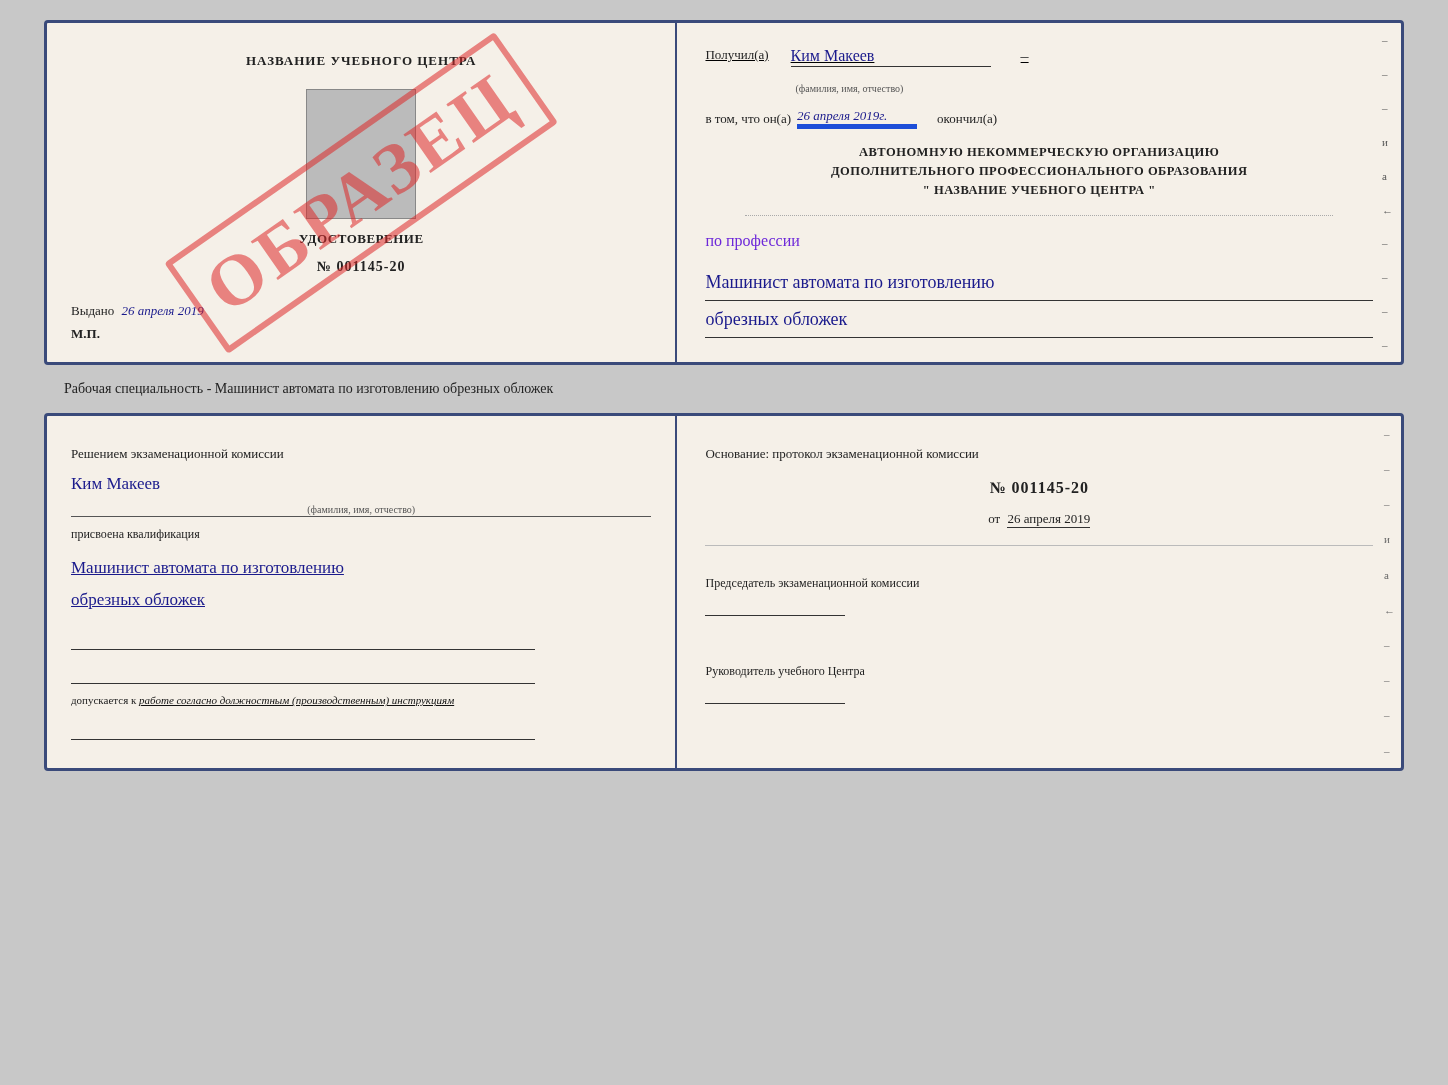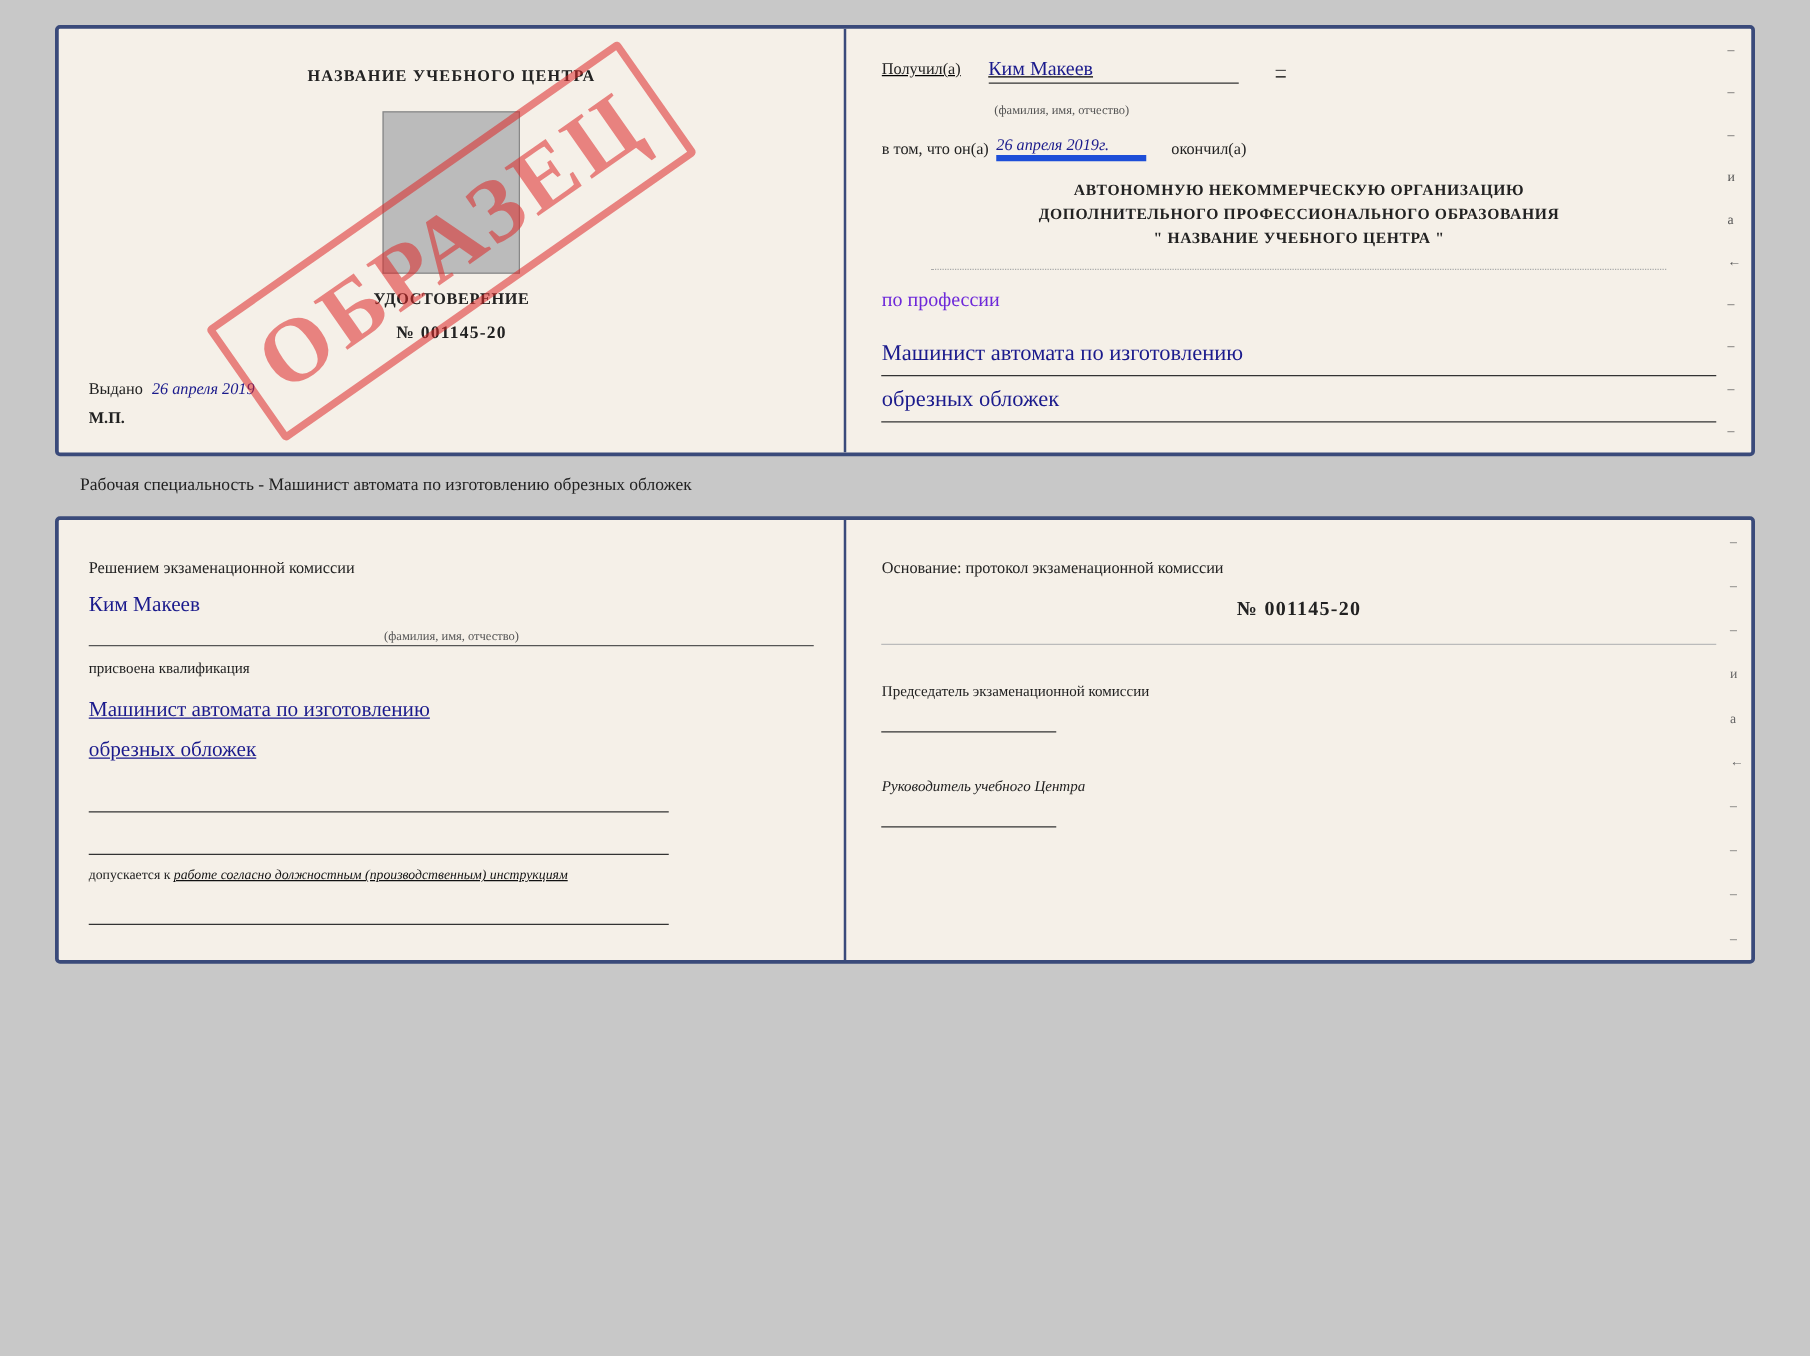--- a/index.html
+++ b/index.html
@@ -404,26 +404,30 @@
     <div class="dopuskaetsya-text">
       <span>допускается к</span>
       <span class="dopusk-italic">работе согласно должностным (производственным) инструкциям</span>
     </div>
     <div class="line-placeholder" style="width:80%;"></div>
   </div>
 
   <div class="bottom-right">
     <div class="osnovanie-text">Основание: протокол экзаменационной комиссии</div>
     <div class="protocol-number">№ 001145-20</div>
+    <div class="ot-date">
+      <span>от</span>
+      <span style="margin-left:4px; border-bottom:1px solid #333; padding-bottom:1px;">26 апреля 2019</span>
+    </div>
     <div style="border-bottom: 1px solid #bbb; margin: 4px 0;"></div>
     <div class="chairman-block">
       <div>Председатель экзаменационной комиссии</div>
       <div class="signature-line"></div>
     </div>
-    <div class="rukovoditel-block" style="margin-top:20px;font-style:italic;">
+    <div class="rukovoditel-block" style="margin-top:32px;">
       <div>Руководитель учебного Центра</div>
       <div class="signature-line"></div>
     </div>
 
     <div class="side-dashes-right">
       <span>–</span>
         <span>–</span>
         <span>–</span>
         <span>и</span>
         <span>а</span>

